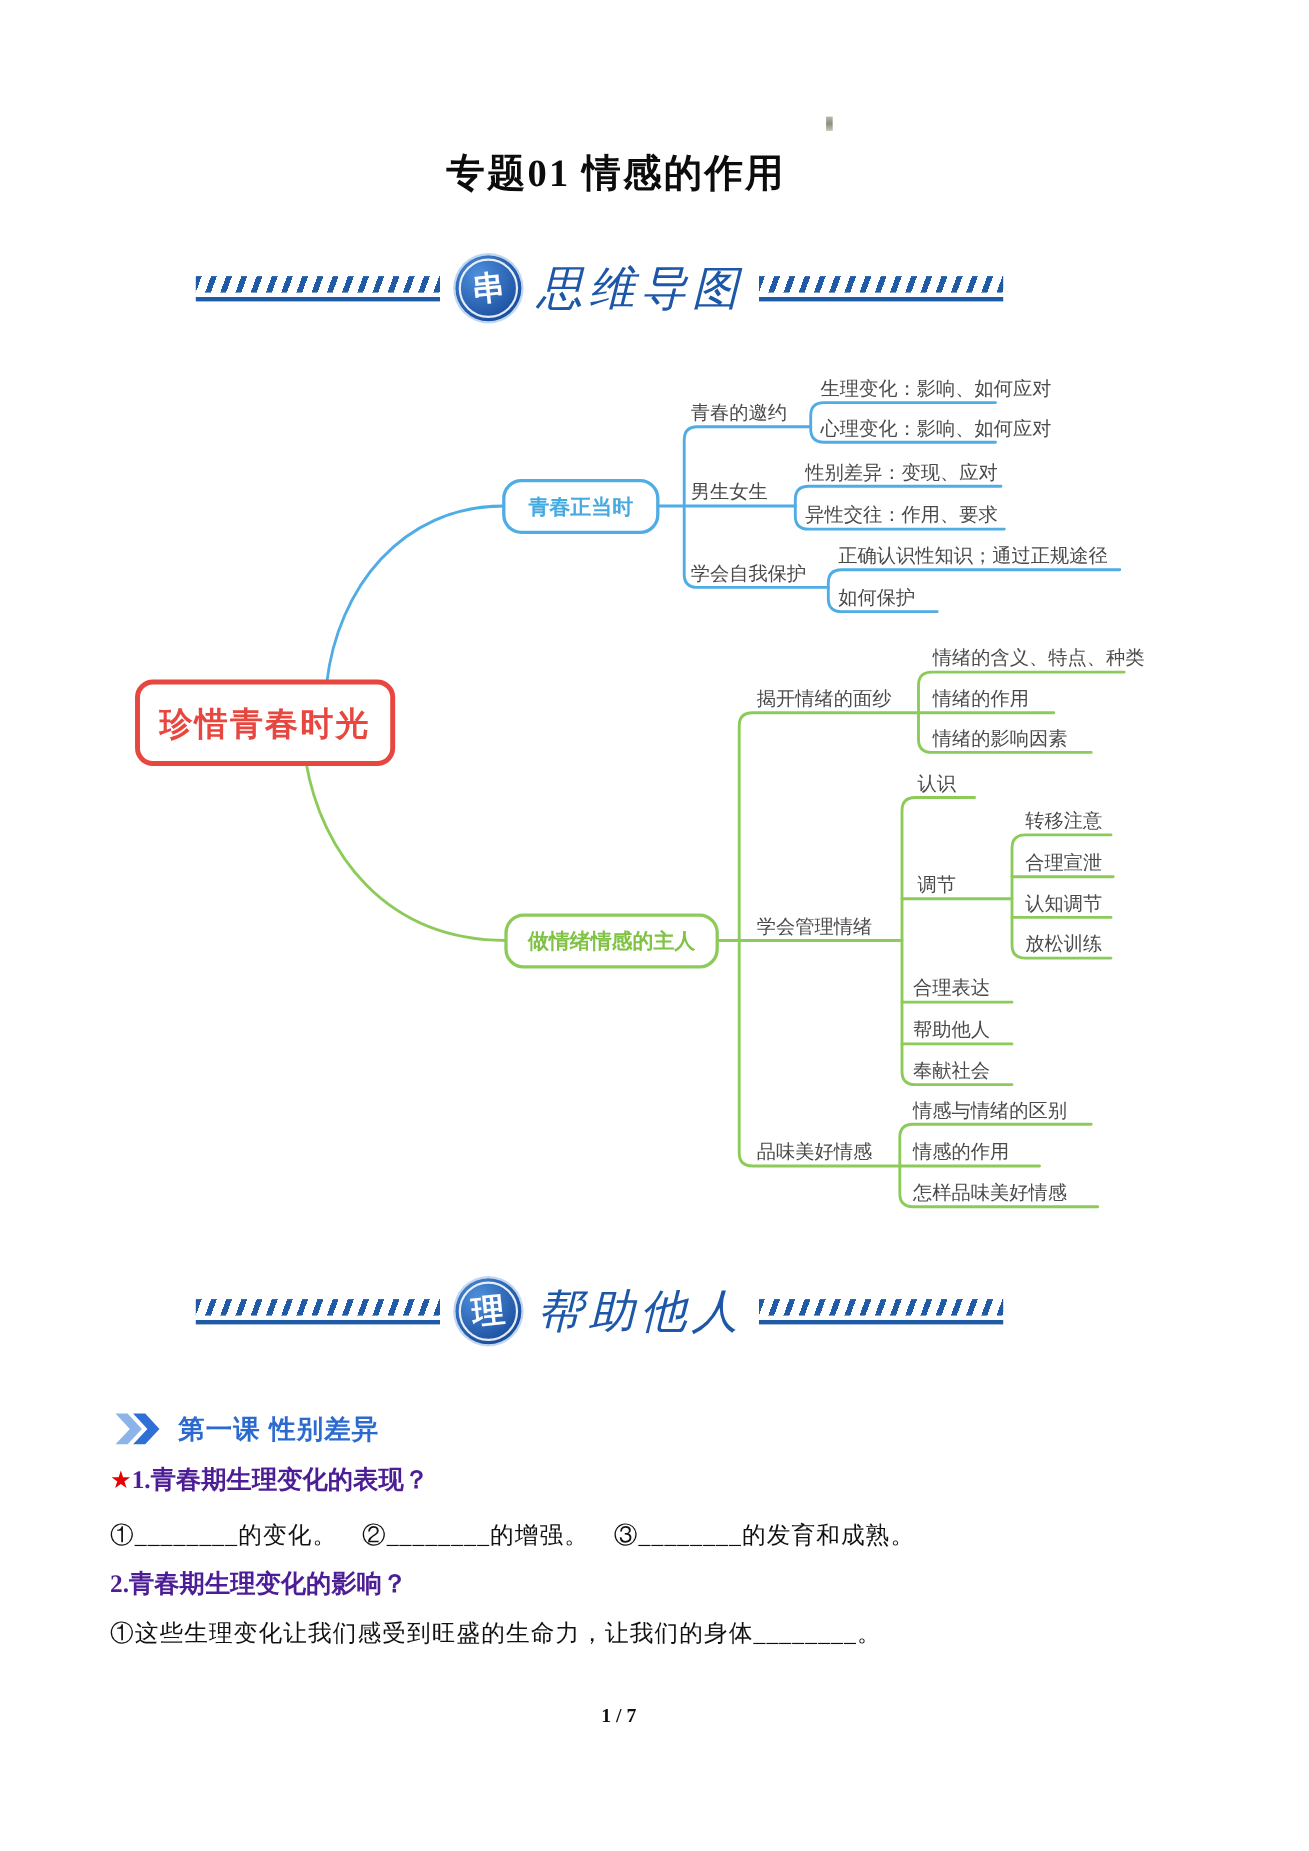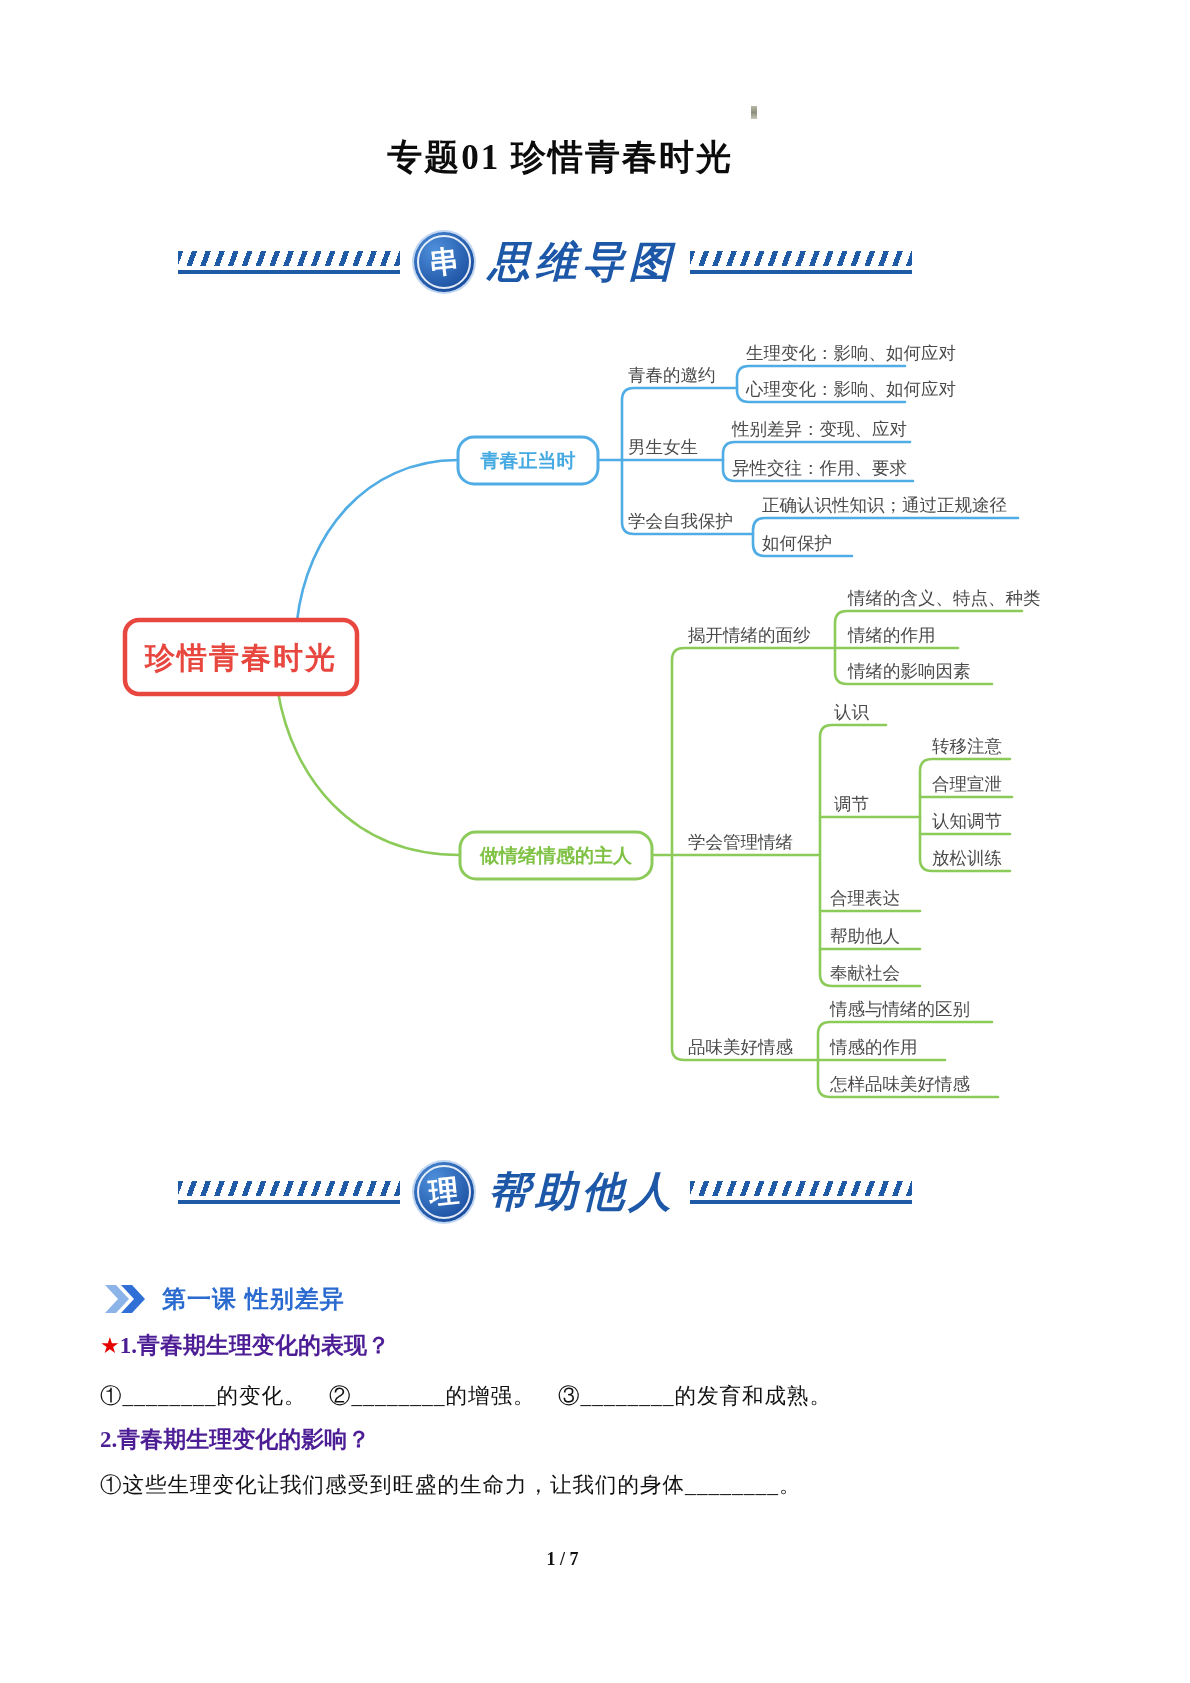--- a/index.html
+++ b/index.html
@@ -21,21 +21,21 @@
      background:repeating-linear-gradient(110deg,#1E5AA6 0 5px,transparent 5px 13px);}
   .hatch .bar{height:4px;background:#1E5AA6;margin-top:4px;}
   .badge{width:60px;height:60px;border-radius:50%;flex:0 0 auto;position:relative;
          background:radial-gradient(circle at 35% 30%,#4E90DC,#1B4FA0 75%);
          display:flex;align-items:center;justify-content:center;
          box-shadow:0 0 0 2px rgba(140,180,230,.55);}
   .badge::before{content:"";position:absolute;inset:3px;border-radius:50%;
          border:2px solid rgba(255,255,255,.88);}
   .badge span{color:#fff;font-family:"Liberation Serif",serif;font-weight:bold;font-size:30px;
          transform:rotate(-6deg);}
-  .sec-title{font-family:"Liberation Serif",serif;font-style:italic;font-weight:bold;
+  .sec-title{font-family:"Liberation Serif",serif;font-style:italic;font-weight:normal;
          font-size:42px;color:#1D57A8;letter-spacing:5px;white-space:nowrap;}
 
   
   .mm{position:absolute;left:0;top:0;}
   .mm text{font-family:"Liberation Sans",sans-serif;font-size:17.5px;fill:#4a4a4a;}
   .mm text.topic1{font-size:19px;font-weight:bold;fill:#45A9E2;}
   .mm text.topic2{font-size:19px;font-weight:bold;fill:#7FC244;}
   .mm text.root{font-size:30px;font-weight:bold;fill:#E8473F;letter-spacing:2px;}
   .mm path{fill:none;stroke-linecap:round;}
   .mm .b{stroke:#4FACE4;stroke-width:2.6;}
@@ -51,21 +51,21 @@
   .footer{position:absolute;top:1549px;left:0;width:1125px;text-align:center;
           font-family:"Liberation Serif",serif;font-weight:bold;font-size:18px;color:#111;}
 </style>
 </head>
 <body>
 
 <div class="page">
 
   <div class="stray"></div>
 
-  <h1 class="doc-title">专题01 珍惜青春时光</h1>
+  <h1 class="doc-title">专题01 情感的作用</h1>
 
   <div class="sec-header" style="top:230px">
     <div class="hatch">
         <div class="stripes"></div>
         <div class="bar"></div>
       </div>
     <div class="badge">
       <span>串</span>
     </div>
     <div class="sec-title">思维导图</div>

